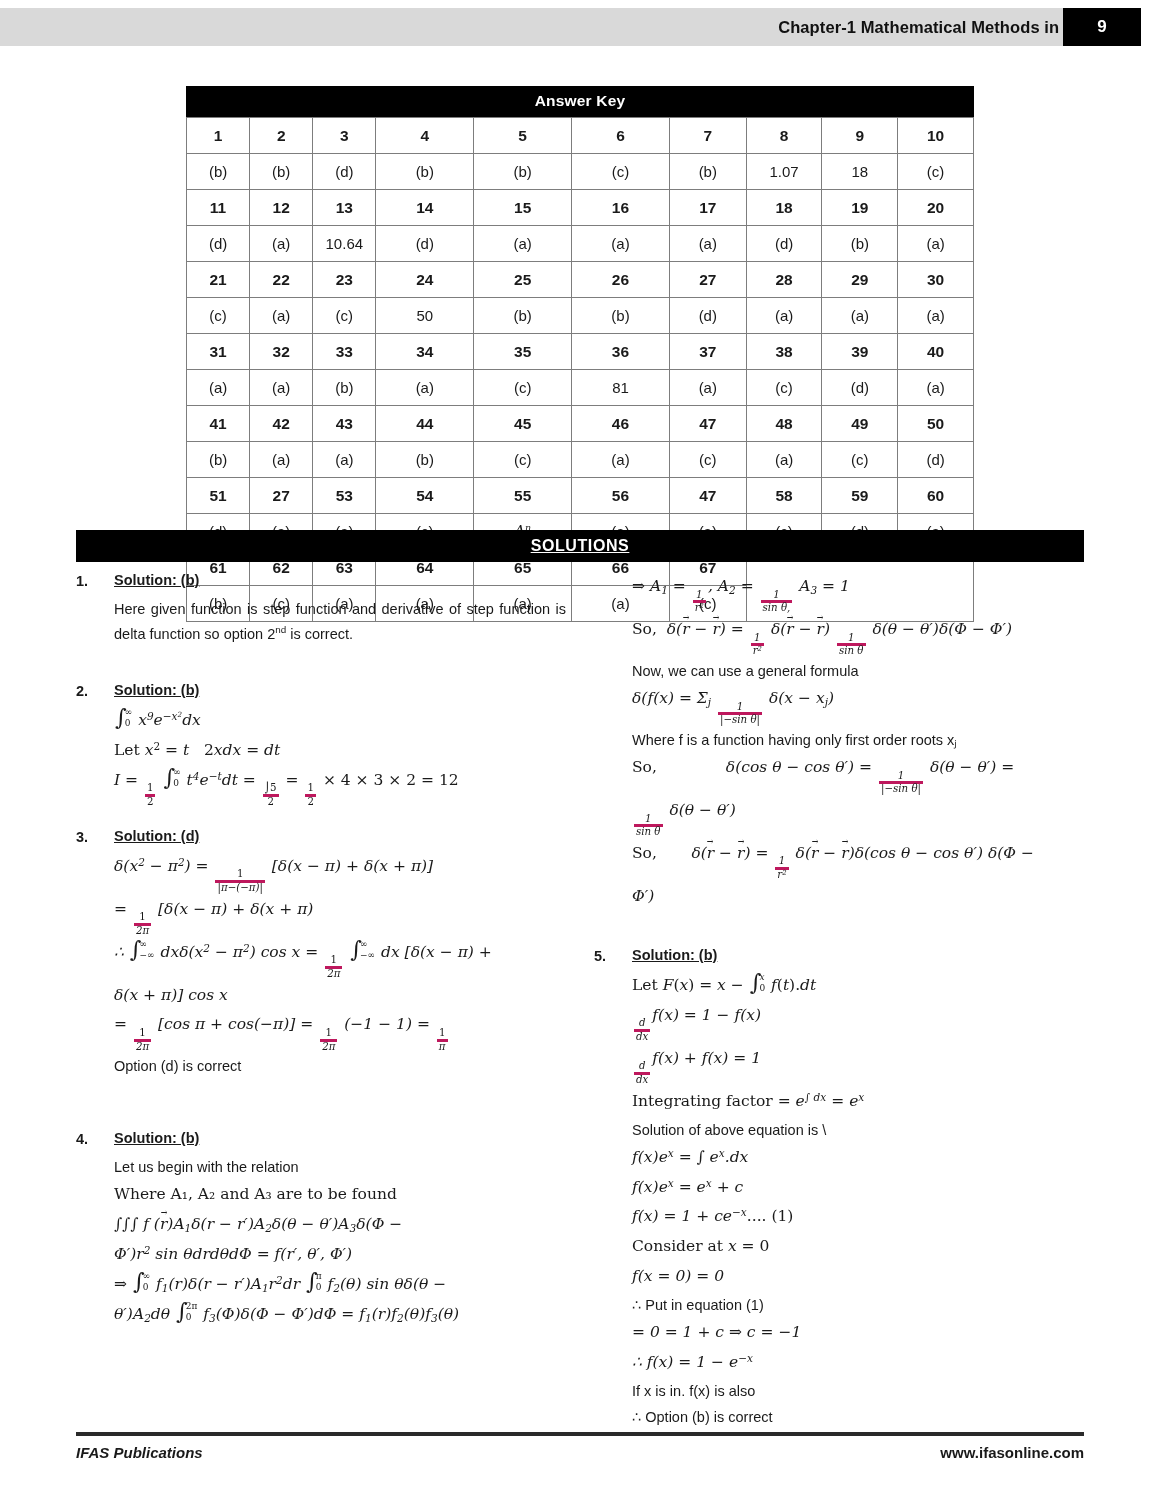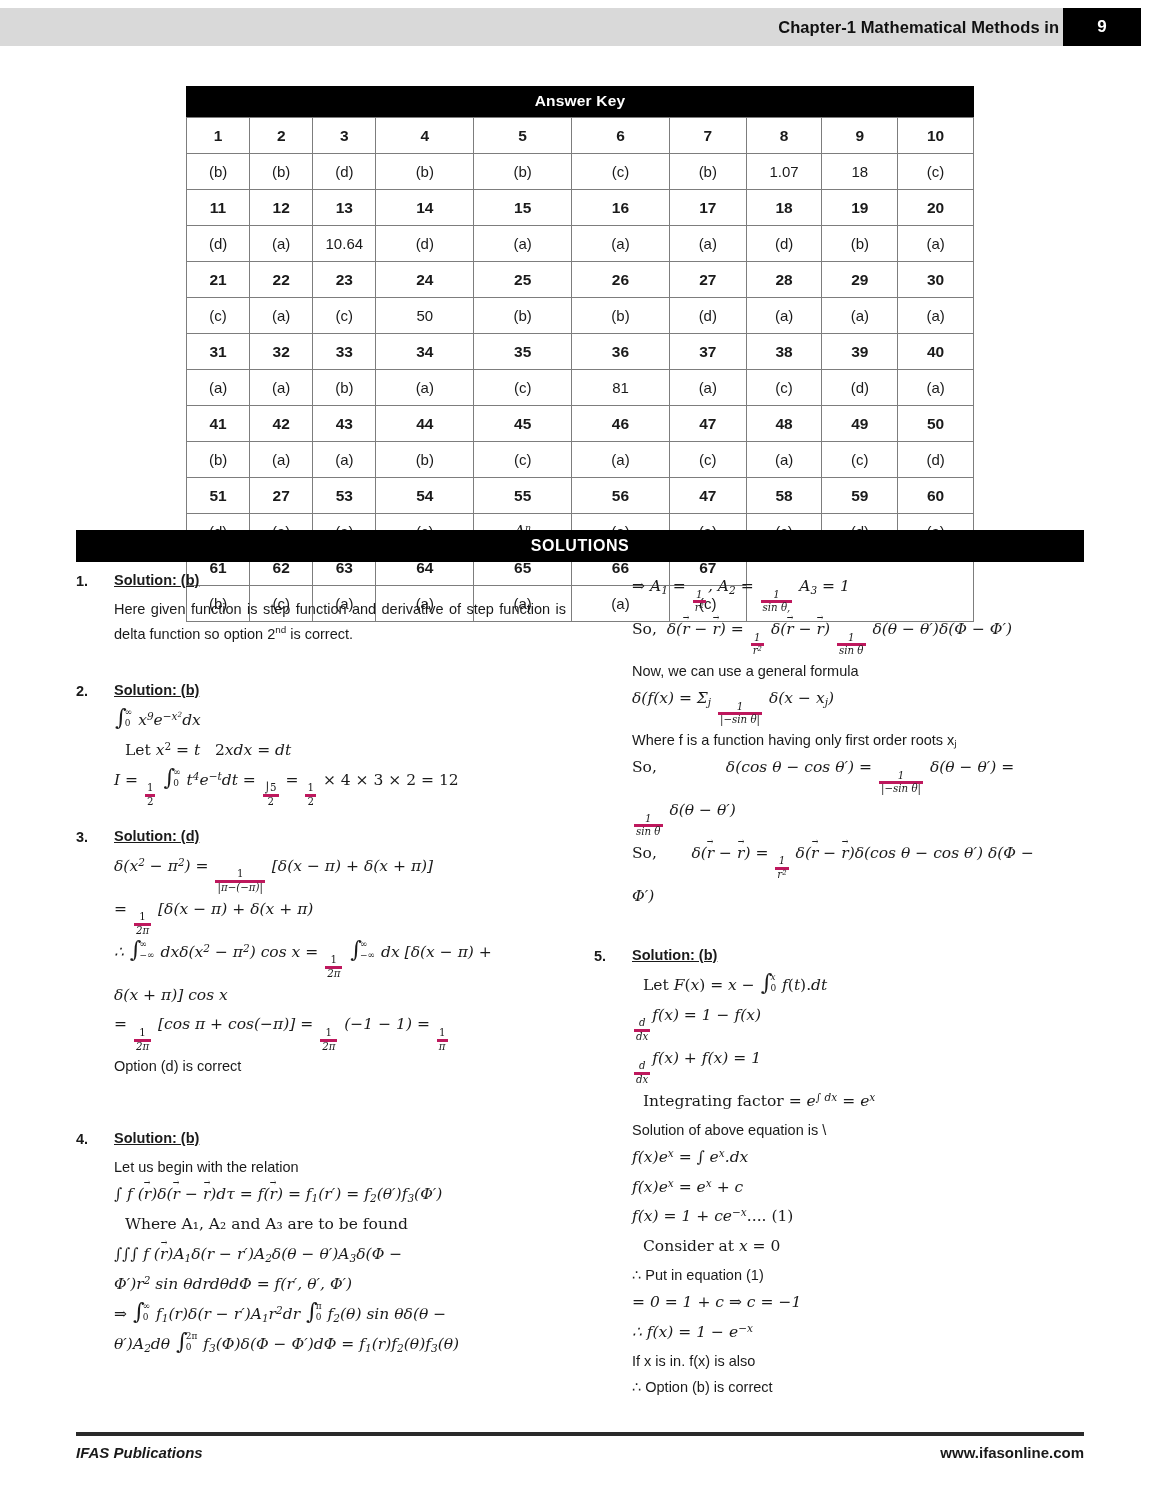--- a/index.html
+++ b/index.html
@@ -91,21 +91,21 @@
   
   .solutions-banner {
     position: absolute;
     top: 530px; left: 76px;
     width: 1008px; height: 32px;
     background: #000000;
     color: #ffffff;
     font-size: 16px;
     font-weight: bold;
     letter-spacing: .6px;
-    display: flex; align-items: center; justify-content: center;
+    display: flex; align-items: center; justify-content: center; text-decoration: underline;
   }
 
   
   .columns {
     position: absolute;
     top: 572px; left: 76px;
     width: 1008px;
     display: flex;
     gap: 28px;
   }
@@ -137,21 +137,21 @@
     text-align: justify;
   }
   .eq {
     font-family: "DejaVu Serif", serif;
     font-size: 15.5px;
     font-style: italic;
     line-height: 1.80;
     margin: 1px 0 2px 0;
     white-space: normal;
   }
-  .eq.up { font-style: normal; margin-left: 11px; }
+  .eq.up { font-style: normal; }
   .gap-s { height: 14px; }
   .gap-m { height: 30px; }
   .gap-l { height: 46px; }
 
   sup.ord { font-size: .68em; vertical-align: super; }
 
   
   .frac {
     display: inline-flex;
     flex-direction: column;
@@ -539,23 +539,20 @@
       </div>
     </div>
 
     <div class="gap-l"></div>
 
     <div class="sol">
       <div class="sol-num">4.</div>
       <div class="sol-body">
         <div class="sol-head">Solution: (b)</div>
         <p class="txt">Let us begin with the relation</p>
-        <div class="eq">
-          ∫ <i>f</i> (<span class="vec"><i>r</i></span>)δ(<span class="vec"><i>r</i></span> − <span class="vec"><i>r</i></span>)<i>dτ</i> = <i>f</i>(<span class="vec"><i>r</i></span>) = <i>f</i><sub class="s">1</sub>(<i>r</i>′) = <i>f</i><sub class="s">2</sub>(<i>θ</i>′)<i>f</i><sub class="s">3</sub>(Φ′)
-        </div>
         <div class="eq up">Where A₁, A₂ and A₃ are to be found</div>
         <div class="eq">
           ∫∫∫ <i>f</i> (<span class="vec"><i>r</i></span>)<i>A</i><sub class="s">1</sub>δ(<i>r</i> − <i>r</i>′)<i>A</i><sub class="s">2</sub>δ(<i>θ</i> − <i>θ</i>′)<i>A</i><sub class="s">3</sub>δ(Φ −
         </div>
         <div class="eq">
           Φ′)<i>r</i><sup class="s">2</sup> sin <i>θdrdθd</i>Φ = <i>f</i>(<i>r</i>′, <i>θ</i>′, Φ′)
         </div>
         <div class="eq">
           ⇒
           <span class="intg">
@@ -702,20 +699,23 @@
         </div>
         <div class="eq">
           <i>f</i>(<i>x</i>)<i>e</i><sup class="s"><i>x</i></sup> = <i>e</i><sup class="s"><i>x</i></sup> + <i>c</i>
         </div>
         <div class="eq">
           <i>f</i>(<i>x</i>) = 1 + <i>ce</i><sup class="s">−<i>x</i></sup><span style="font-style:normal">.... (1)</span>
         </div>
         <div class="eq up">
           Consider at <i>x</i> = 0
         </div>
+        <div class="eq">
+          <i>f</i>(<i>x</i> = 0) = 0
+        </div>
         <p class="txt">∴  Put in equation (1)</p>
         <div class="eq">
           = 0 = 1 + <i>c</i> ⇒ <i>c</i> = −1
         </div>
         <div class="eq">
           ∴ <i>f</i>(<i>x</i>) = 1 − <i>e</i><sup class="s">−<i>x</i></sup>
         </div>
         <p class="txt">If x is in. f(x) is also</p>
         <p class="txt">∴ Option (b) is correct</p>
       </div>

